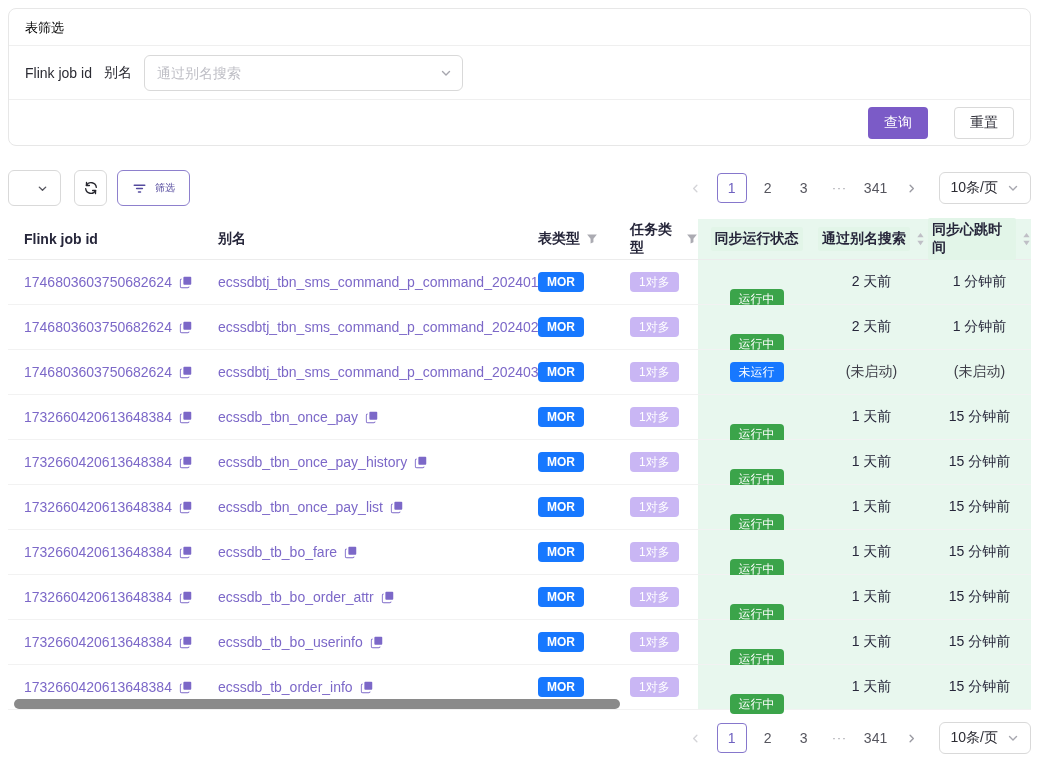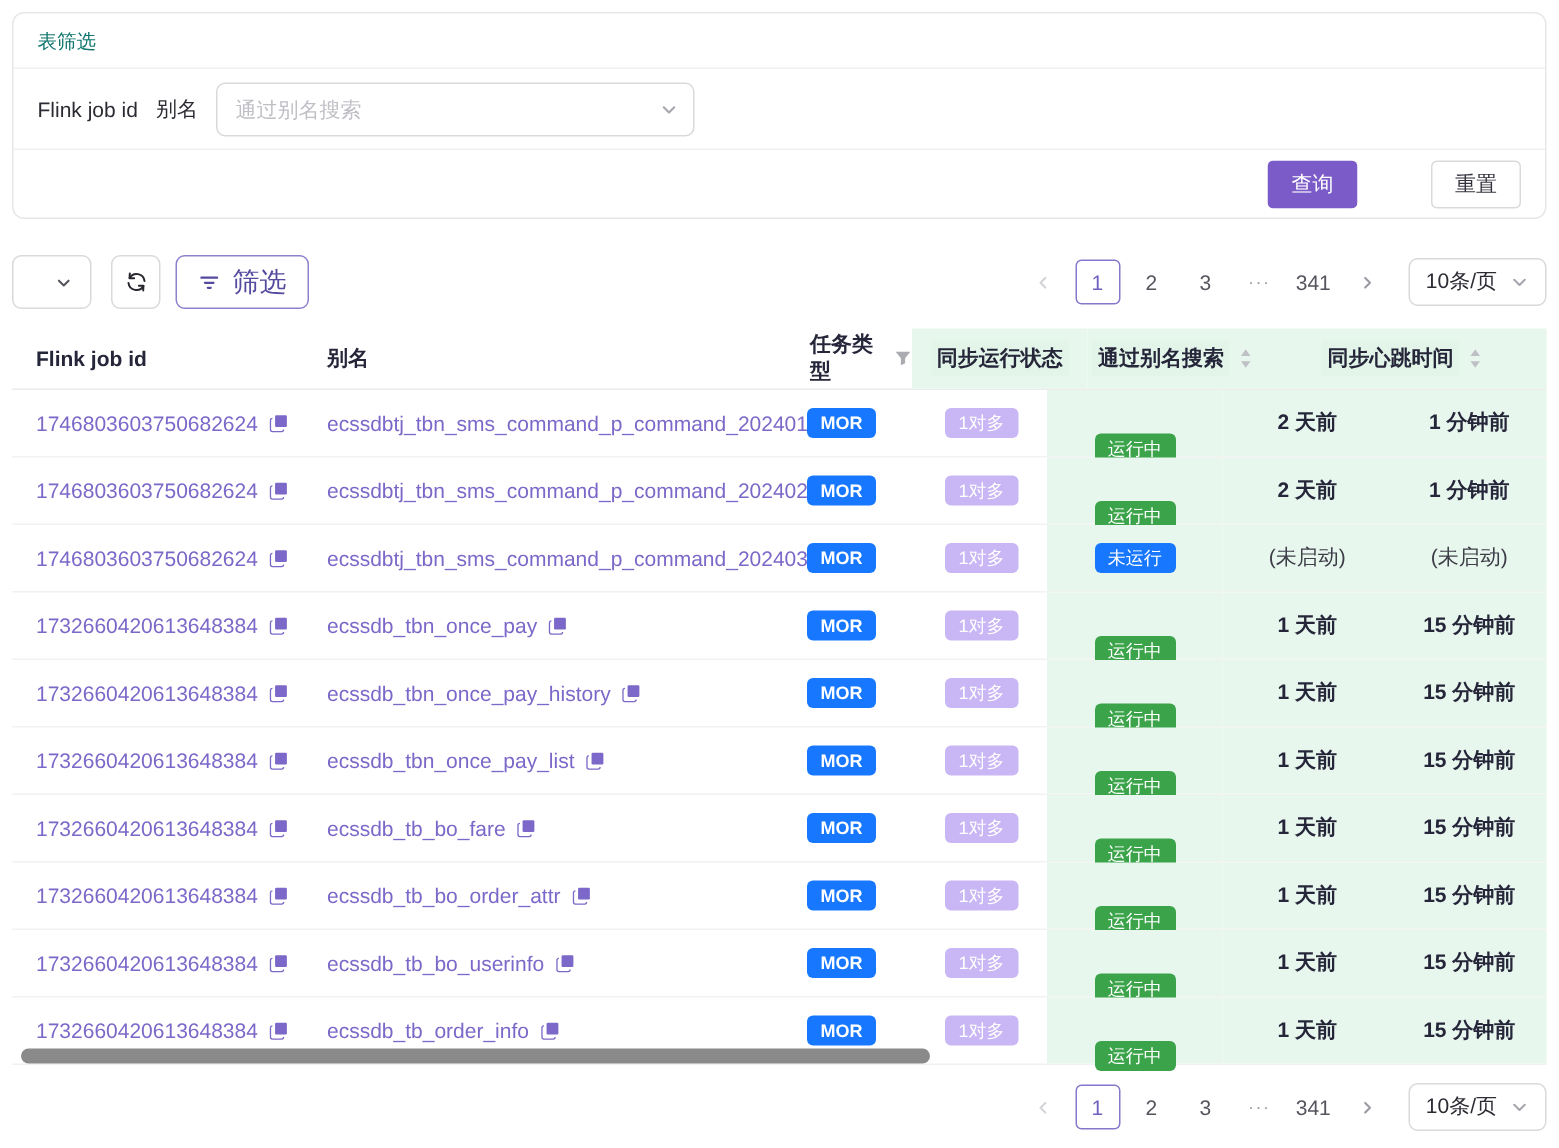--- a/index.html
+++ b/index.html
@@ -7,43 +7,43 @@
     --green:#3ba44a; --fixedbg:#e8f7ee; --hlbg:#e2f5e8;
   }
   *{box-sizing:border-box;}
   html,body{margin:0;padding:0;}
   body{
     width:1039px;height:765px;background:#fff;overflow:hidden;
     font-family:"Liberation Sans",sans-serif;font-size:14px;color:#2b2b33;position:relative;
   }
   
   .panel{margin:8px 8px 0;border:1px solid #e7e7e7;border-radius:8px;background:#fff;}
-  .panel-title{height:37px;line-height:37px;padding:0 16px;font-size:13px;color:#0f766e;border-bottom:1px solid #efefef;}
+  .panel-title{height:37px;line-height:37px;padding:0 16px;font-size:13px;color:#000000;border-bottom:1px solid #efefef;}
   .panel-body{display:flex;align-items:center;height:54px;padding:0 16px;border-bottom:1px solid #efefef;}
   .field-label{margin-right:12px;white-space:nowrap;}
   .select-box{position:relative;margin-right:18px;}
   .select-box input{
     height:36px;width:100%;border:1px solid #d9d9d9;border-radius:6px;background:#fff;
     padding:0 32px 0 12px;font-size:14px;color:#333;outline:none;
     font-family:"Liberation Sans",sans-serif;
   }
   .select-box input::placeholder{color:#bfbfc6;}
   .w-id{width:320px;}
   .w-alias{width:319px;}
   .chev{position:absolute;right:11px;top:50%;transform:translateY(-50%);display:flex;}
-  .panel-actions{display:flex;justify-content:flex-end;align-items:center;gap:28px;height:45px;padding:0 16px;}
+  .panel-actions{display:flex;justify-content:flex-end;align-items:center;gap:5px;height:45px;padding:0 16px;}
   .btn{height:32px;padding:0 15px;border-radius:4px;font-size:14px;cursor:pointer;border:1px solid transparent;font-family:"Liberation Sans",sans-serif;}
   .btn-primary{background:var(--primary);color:#fff;}
   .btn-default{background:#fff;border-color:#d9d9d9;color:#33333d;margin-left:21px;}
   
   .toolbar{margin:24px 8px 0;display:flex;align-items:center;}
   .tool-btn{height:36px;border:1px solid #d9d9d9;border-radius:6px;background:#fff;display:flex;align-items:center;justify-content:center;cursor:pointer;}
   .density-btn{width:53px;gap:7px;margin-right:13px;}
   .refresh-btn{width:33px;margin-right:10px;}
-  .filter-btn{padding:0 14px;gap:8px;border-color:#8e80cd;color:#544a9e;font-size:18px;}
+  .filter-btn{padding:0 14px;gap:8px;border-color:#8e80cd;color:#544a9e;font-size:10px;}
   .grid-icon{display:grid;grid-template-columns:repeat(3,4px);grid-template-rows:repeat(3,4px);gap:1px;}
   .grid-icon i{background:#26262e;border-radius:1px;}
   .toolbar-spacer{flex:1;}
   
   .pagination{display:flex;align-items:center;color:#55555e;font-size:14px;}
   .page-item{min-width:30px;height:30px;margin:0 3px;display:flex;align-items:center;justify-content:center;border-radius:4px;cursor:pointer;user-select:none;}
   .page-item.active{border:1px solid #8677cc;color:#6f61c0;cursor:default;background:#fff;}
   .page-ellipsis{color:#9a9aa2;letter-spacing:1px;font-size:12px;}
   .page-chev{color:#9a9aa2;}
   .page-chev.disabled{color:#d4d4d8;cursor:default;}
@@ -63,21 +63,21 @@
   .c-heart{flex:1;justify-content:center;}
   .fixed-green{background:var(--fixedbg);}
   .hl{background:var(--hlbg);padding:3px 4px;border-radius:2px;}
   .link{color:var(--link);text-decoration:none;cursor:pointer;white-space:nowrap;}
   .copy-icon{color:var(--link);margin-left:7px;display:inline-flex;cursor:pointer;}
   .badge{display:inline-block;padding:3px 9px;border-radius:4px;color:#fff;font-size:12px;line-height:14px;white-space:nowrap;}
   .badge-mor{background:var(--blue);font-weight:700;}
   .badge-lav{background:var(--lav);}
   .badge-green{background:var(--green);margin-top:34px;}
   .badge-blue{background:var(--blue);}
-  .time{font-weight:700;color:#26263a;}
+  .time{font-weight:400;color:#26263a;}
   .time.muted{font-weight:400;color:#3d3d47;}
   .scroll-thumb{position:absolute;left:6px;bottom:1px;width:606px;height:10px;background:#8a8a8a;border-radius:5px;cursor:grab;}
   .bottom-bar{margin:12px 8px 0;display:flex;justify-content:flex-end;}
   .icon{display:inline-flex;align-items:center;}
   .sorter{display:inline-flex;cursor:pointer;}
 </style>
 </head>
 <body>
 
 <div class="panel">
@@ -168,20 +168,28 @@
 </div>
 
 <div class="table">
   <div class="thead">
     <div class="th c-id">
         <span>Flink job id</span>
       </div>
     <div class="th c-alias">
         <span>别名</span>
       </div>
+    <div class="th c-ttype">
+      <span>表类型</span>
+      <span class="icon">
+        <svg width="12" height="12" viewBox="0 0 16 16" fill="#ababb2">
+            <path d="M1.5 2h13L9.9 7.8v4.4l-3.8 1.9V7.8z"></path>
+          </svg>
+      </span>
+    </div>
     <div class="th c-task">
       <span>任务类型</span>
       <span class="icon">
         <svg width="12" height="12" viewBox="0 0 16 16" fill="#ababb2">
             <path d="M1.5 2h13L9.9 7.8v4.4l-3.8 1.9V7.8z"></path>
           </svg>
       </span>
     </div>
     <div class="th c-status fixed-green">
       <span class="hl">同步运行状态</span>

